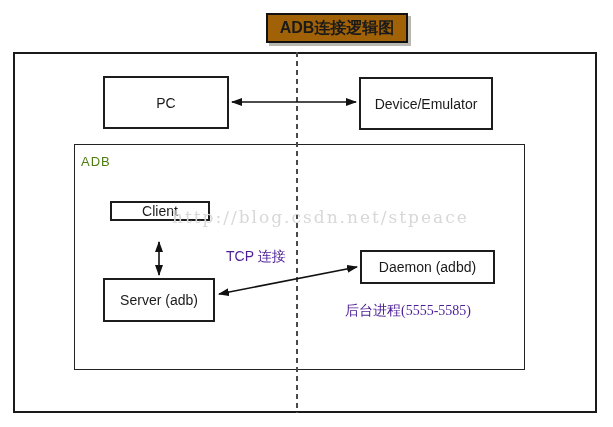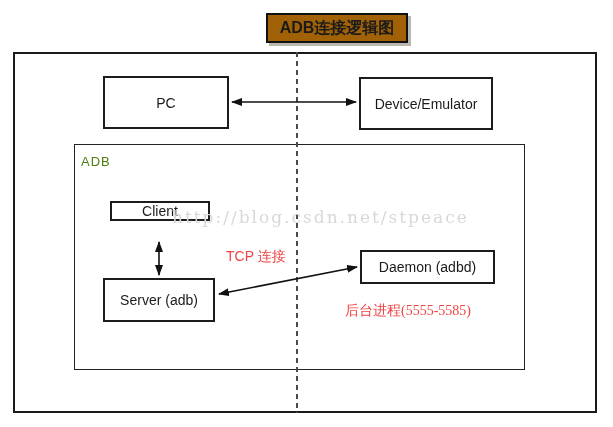--- a/index.html
+++ b/index.html
@@ -81,21 +81,21 @@
   .node-pc      { left: 103px; top: 76px;  width: 126px; height: 53px; }
   .node-device  { left: 359px; top: 77px;  width: 134px; height: 53px; }
   .node-client  { left: 110px; top: 201px; width: 100px; height: 20px; }
   .node-server  { left: 103px; top: 278px; width: 112px; height: 44px; }
   .node-daemon  { left: 360px; top: 250px; width: 135px; height: 34px; }
 
   
   .lbl {
     position: absolute;
     font-size: 14px;
-    color: #ef4444;
+    color: #4c1d95;
     white-space: nowrap;
   }
   .lbl-tcp            { left: 226px; top: 248px; }
   .lbl-server-process { left: 95px;  top: 330px; font-size: 15px; }
   .lbl-daemon-process { left: 345px; top: 302px; font-family: Liberation Serif, serif; }
 
   
   .watermark {
     position: absolute;
     left: 172px;

